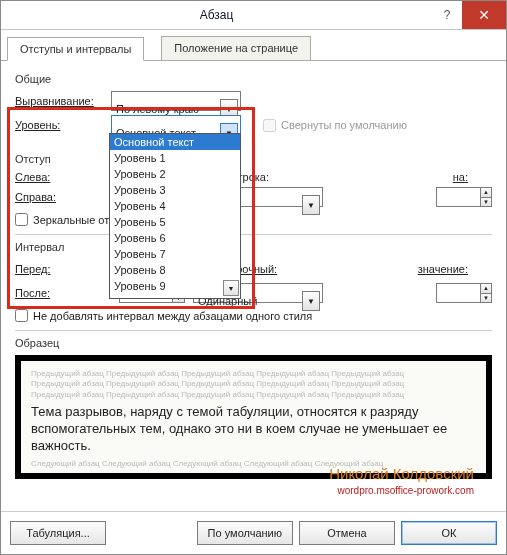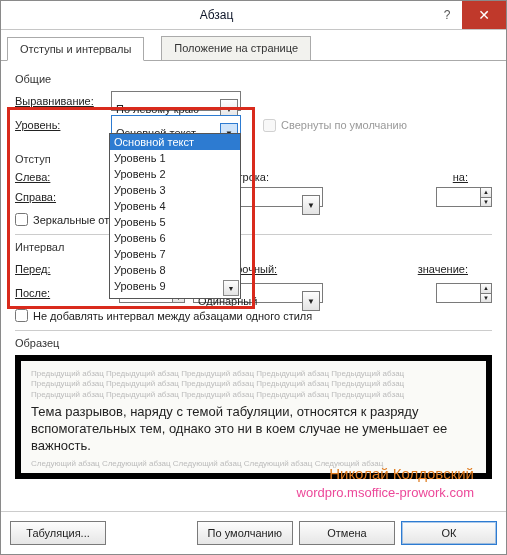--- a/index.html
+++ b/index.html
@@ -190,22 +190,22 @@
     right: 32px;
     top: 404px;
     color: #e07b1f;
     font-size: 15px;
     pointer-events: none;
   }
   .watermark-url {
     position: absolute;
     right: 32px;
     top: 424px;
-    color: #ec4899;
-    font-size: 13px;
+    color: #b91c1c;
+    font-size: 10px;
     pointer-events: none;
   }
   .footer {
     display: flex;
     padding: 9px;
     gap: 6px;
     border-top: 1px solid #ccc;
     align-items: center;
   }
   .footer .spacer { flex: 1; }

